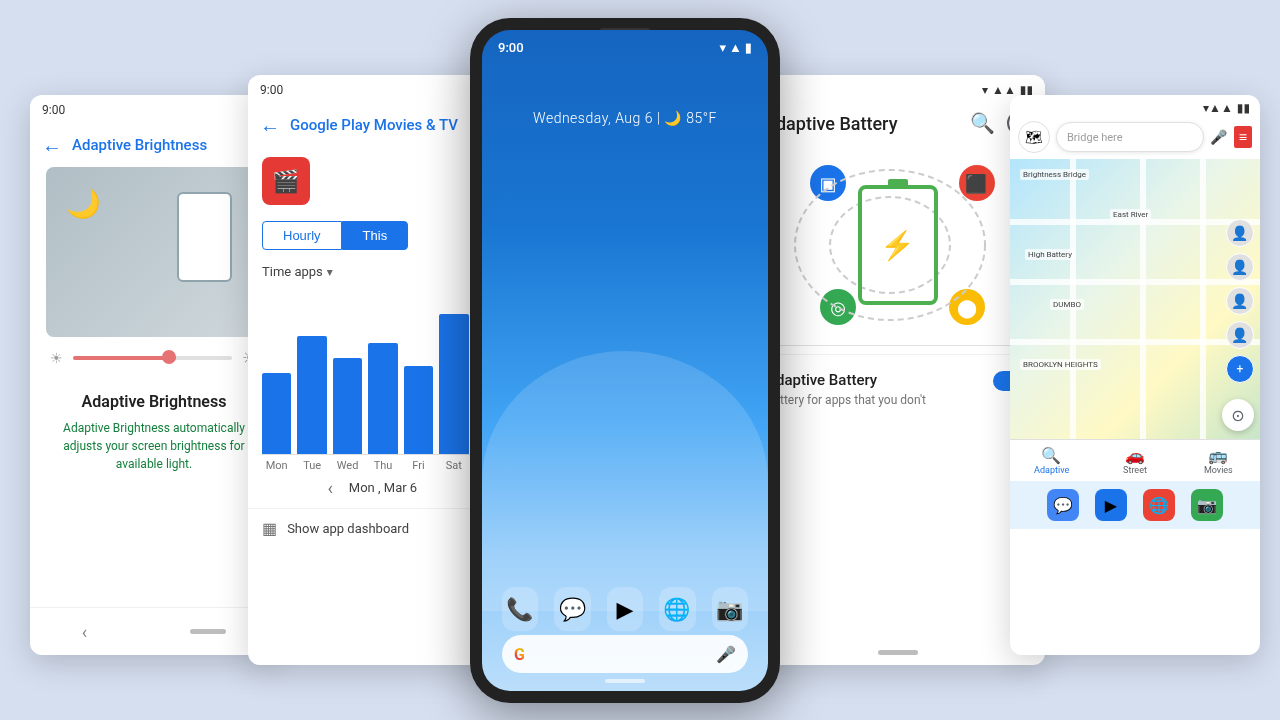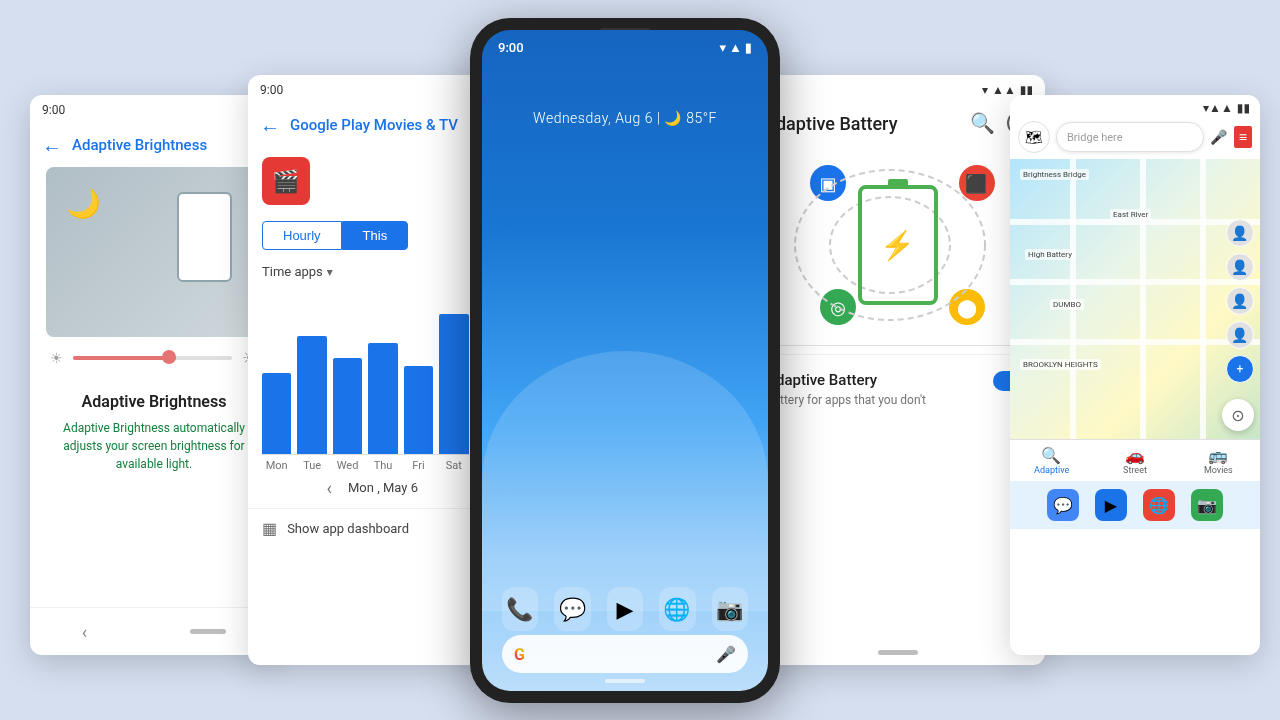--- a/index.html
+++ b/index.html
@@ -711,21 +711,21 @@
         <div class="chart-label">Tue</div>
         <div class="chart-label">Wed</div>
         <div class="chart-label">Thu</div>
         <div class="chart-label">Fri</div>
         <div class="chart-label">Sat</div>
         <div class="chart-label"></div>
       </div>
   </div>
   <div class="movies-nav-row">
     <span class="nav-arrow">‹</span>
-    <span class="nav-date">Mon , May 6</span>
+    <span class="nav-date">Mon , Mar 6</span>
     <span class="nav-arrow" style="visibility:hidden;">›</span>
   </div>
   <div class="movies-footer">
     <span class="dashboard-icon">▦</span>
     <span class="dashboard-text">Show app dashboard</span>
   </div>
 </div>
 
 <div class="phone-center">
   <div class="phone-shell">

